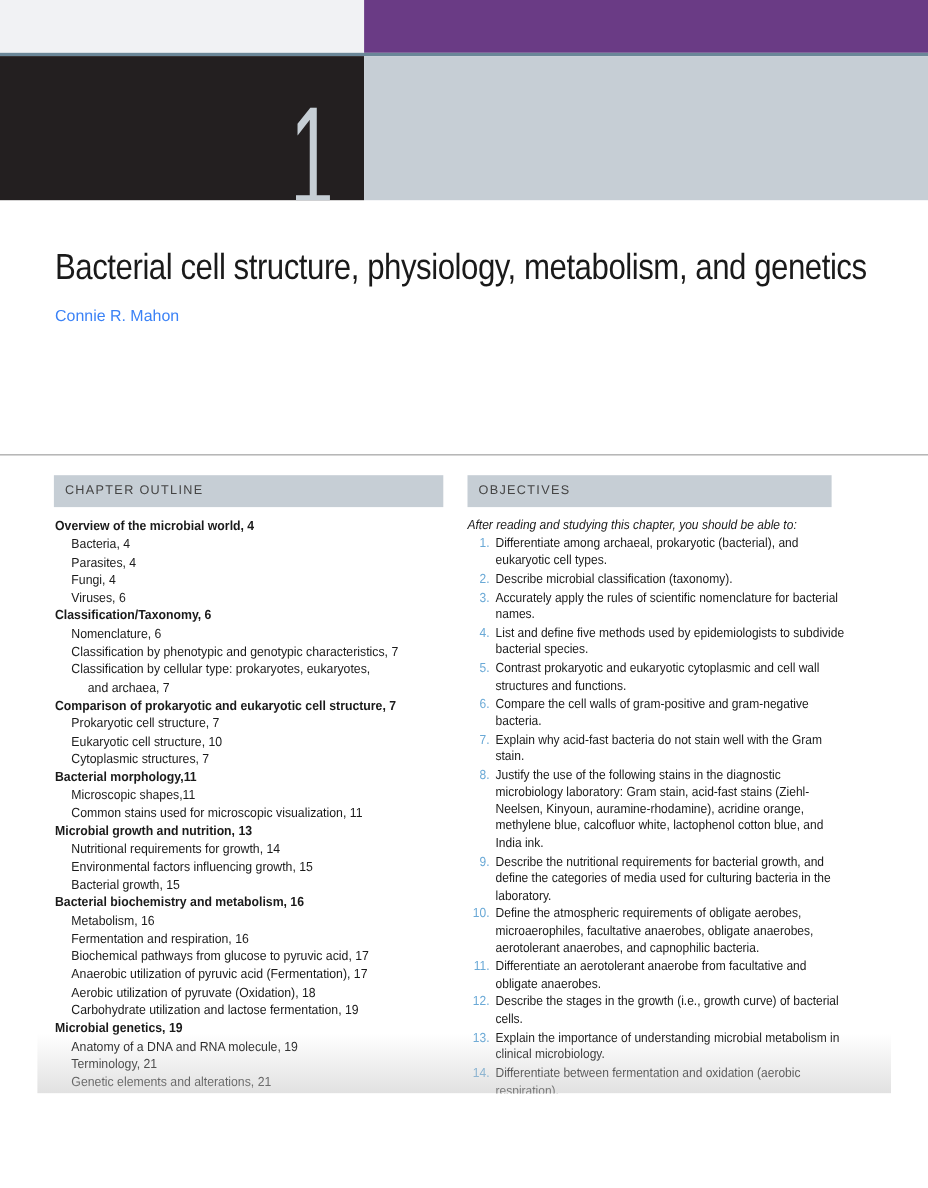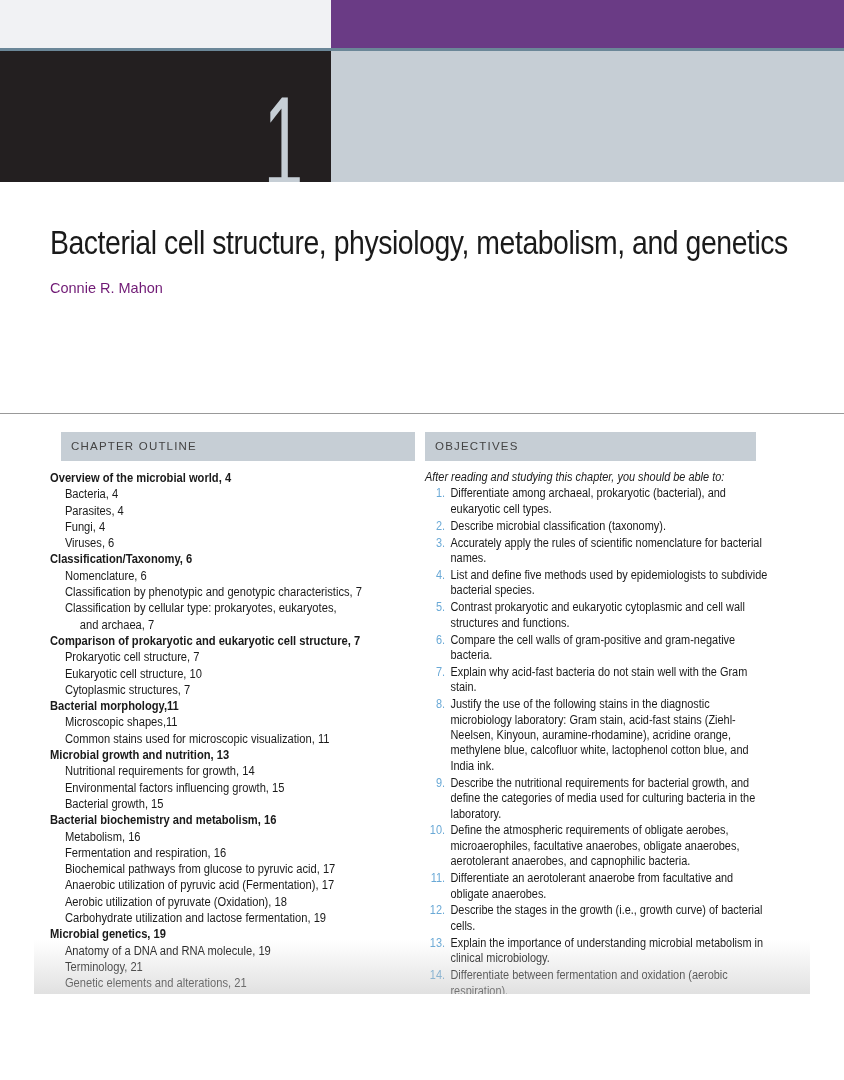--- a/index.html
+++ b/index.html
@@ -4,25 +4,25 @@
 <style>
   html, body { margin:0; padding:0; }
   body { width:844px; height:1080px; background:#ffffff; position:relative; overflow:hidden; font-family:"Liberation Sans", sans-serif; color:#1a1a1a; }
   .band-top-left { position:absolute; left:0; top:0; width:331px; height:48px; background:#f1f2f4; }
   .band-top-right { position:absolute; left:331px; top:0; width:513px; height:48px; background:#6a3b85; }
   .band-line { position:absolute; left:0; top:48px; width:844px; height:3px; background:#6b8798; }
   .block-dark { position:absolute; left:0; top:51px; width:331px; height:131px; background:#231f20; overflow:hidden; }
   .block-light { position:absolute; left:331px; top:51px; width:513px; height:131px; background:#c6ced5; }
   .chapter-num { position:absolute; right:28px; top:26px; font-family:"Liberation Sans", sans-serif; font-size:130px; line-height:130px; color:#c6ced5; font-weight:normal; transform:scaleX(0.55); transform-origin:right top; }
   .title { position:absolute; left:50px; top:224px; font-size:33px; letter-spacing:-0.5px; color:#1a1a1a; transform:scaleX(0.86); transform-origin:left top; white-space:nowrap; }
-  .author { position:absolute; left:50px; top:280px; font-size:14.5px; color:#701a75; }
+  .author { position:absolute; left:50px; top:280px; font-size:14.5px; color:#3b82f6; }
   .rule { position:absolute; left:0; top:413px; width:844px; height:1px; background:#999; }
   .sec-head { position:absolute; top:432px; height:29px; background:#c6ced5; }
   .sec-head span { position:absolute; left:10px; top:8px; font-size:11.5px; letter-spacing:1.2px; color:#444; }
-  .outline-head { left:49px; width:354px;margin-left:12px; }
+  .outline-head { left:49px; width:354px; }
   .obj-head { left:425px; width:331px; }
   .outline { position:absolute; left:50px; top:470px; width:360px; font-size:12px; line-height:16.3px; transform:scaleX(0.93); transform-origin:left top; }
   .outline .main { font-weight:bold; }
   .outline .sub { padding-left:16px; }
   .outline .cont { padding-left:32px; }
   .objectives { position:absolute; left:425px; top:470px; width:380px; font-size:12px; line-height:15.4px; transform:scaleX(0.91); transform-origin:left top; }
   .objectives .intro { font-style:italic; margin-bottom:1px; }
   .obj-item { display:flex; margin-bottom:1.5px; }
   .obj-num { width:22px; text-align:right; padding-right:6px; color:#6aa9d6; flex-shrink:0; }
   .obj-text { flex:1; }

